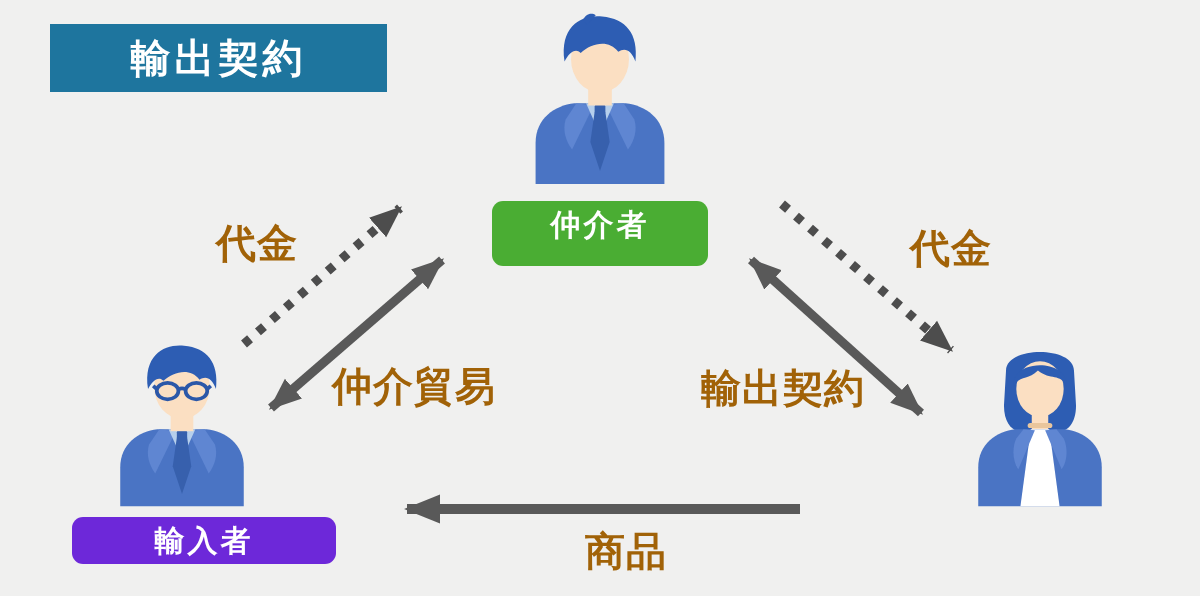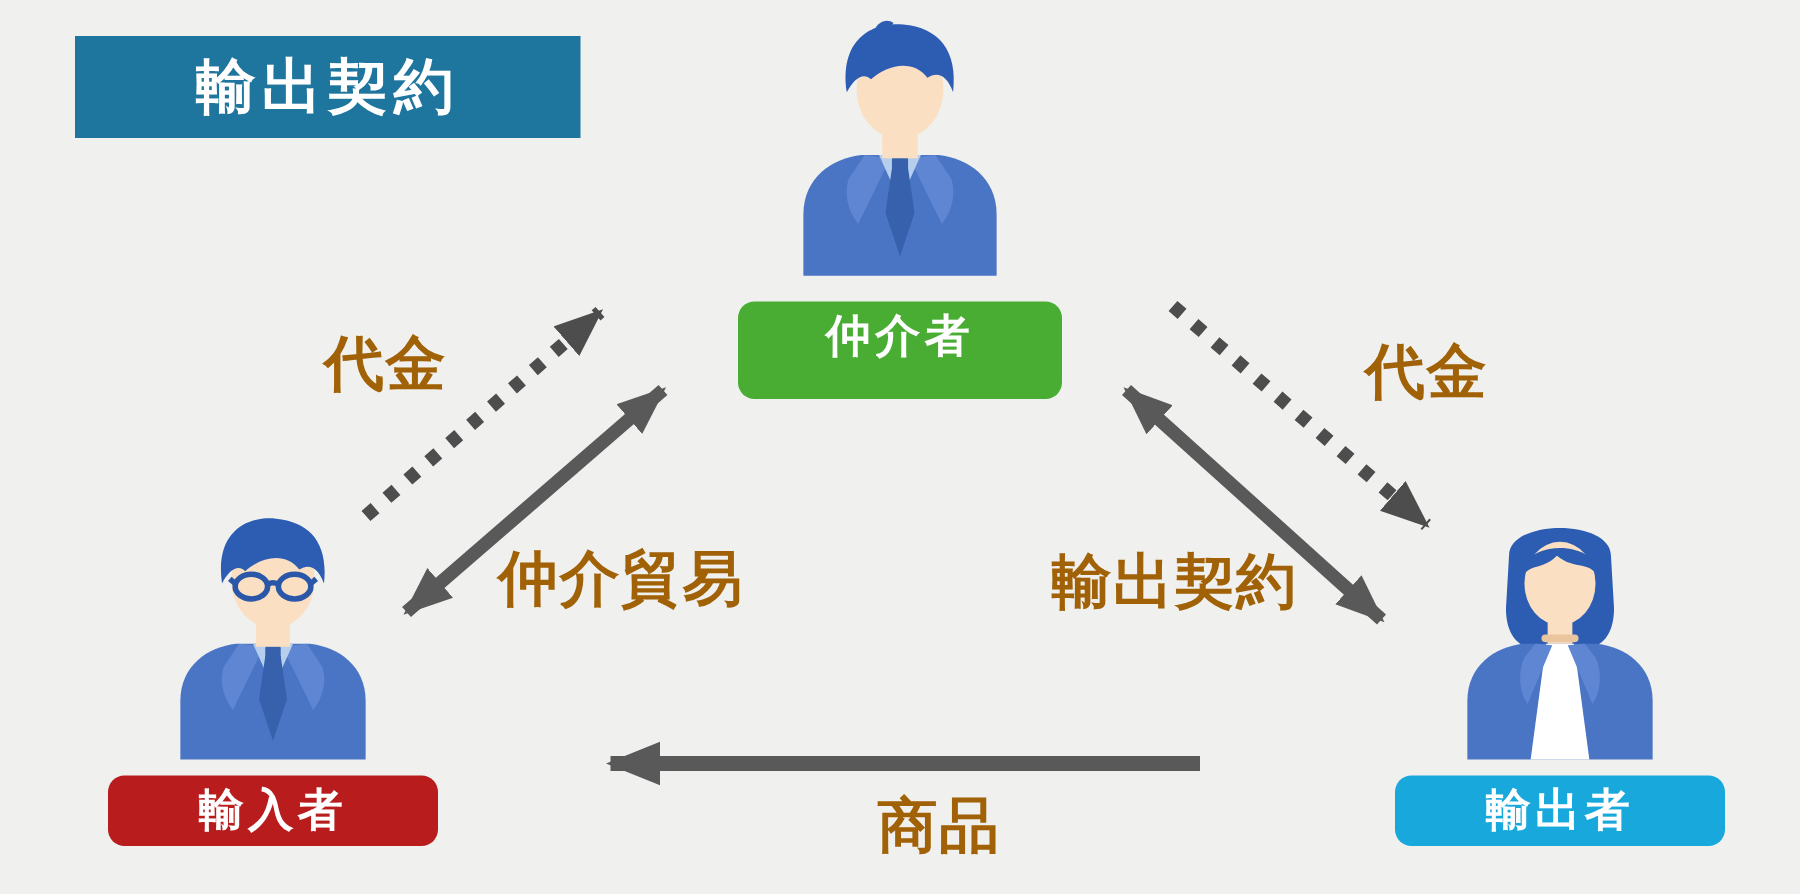--- a/index.html
+++ b/index.html
@@ -29,22 +29,22 @@
     font-weight:bold;
     text-align:center;
     letter-spacing:3px;
   }
   .role-label.top{
     left:492px;top:201px;width:216px;height:65px;
     background:#4aad33;border-radius:11px;
     font-size:30px;line-height:48px;
   }
   .role-label.importer{
-    left:72px;top:517px;width:220px;height:47px;
-    background:#b91c1c;border-radius:11px;
+    left:72px;top:517px;width:264px;height:47px;
+    background:#6d28d9;border-radius:11px;
     font-size:30px;line-height:47px;
   }
   .role-label.exporter{
     left:930px;top:517px;width:220px;height:47px;
     background:#18a8dc;border-radius:11px;
     font-size:30px;line-height:47px;
   }
   .avatar{position:absolute;}
   .avatar.intermediary{left:527px;top:12px;width:146px;height:172px;}
   .avatar.importer{left:112px;top:341px;width:140px;height:166px;}
@@ -133,23 +133,20 @@
     <path d="M35,28 C35,4 101,4 101,28 L103,62 C103,82 92,89 83,87 L53,87 C44,89 33,82 33,62 Z" fill="#2d5db3"></path>
     <rect x="60" y="60" width="16" height="28" fill="#fbdfc2"></rect>
     <ellipse cx="68" cy="46" rx="23" ry="27" fill="#fbdfc2"></ellipse>
     <path d="M42,44 C40,16 96,16 94,44 C88,30 78,38 66,28 C56,38 48,32 42,44 Z" fill="#2d5db3"></path>
     <rect x="56" y="79" width="24" height="5" rx="2.5" fill="#e9c69d"></rect>
     <path d="M8,160 L8,122 C8,99 26,87 44,85 L92,85 C110,87 128,99 128,122 L128,160 Z" fill="#4a74c4"></path>
     <path d="M59,85 L77,85 L87,160 L49,160 Z" fill="#ffffff"></path>
     <path d="M52,85 L63,86 L47,124 C41,116 41,102 45,94 Z" fill="#5f86d2"></path>
     <path d="M84,85 L73,86 L89,124 C95,116 95,102 91,94 Z" fill="#5f86d2"></path>
   </svg>
-  <div class="role-label exporter">
-    <span>輸出者</span>
-  </div>
 
   <div class="flow-label pay-left">代金</div>
   <div class="flow-label import-contract">仲介貿易</div>
   <div class="flow-label export-contract">輸出契約</div>
   <div class="flow-label pay-right">代金</div>
   <div class="flow-label goods">商品</div>
 
 </div>
 
 </body></html>

